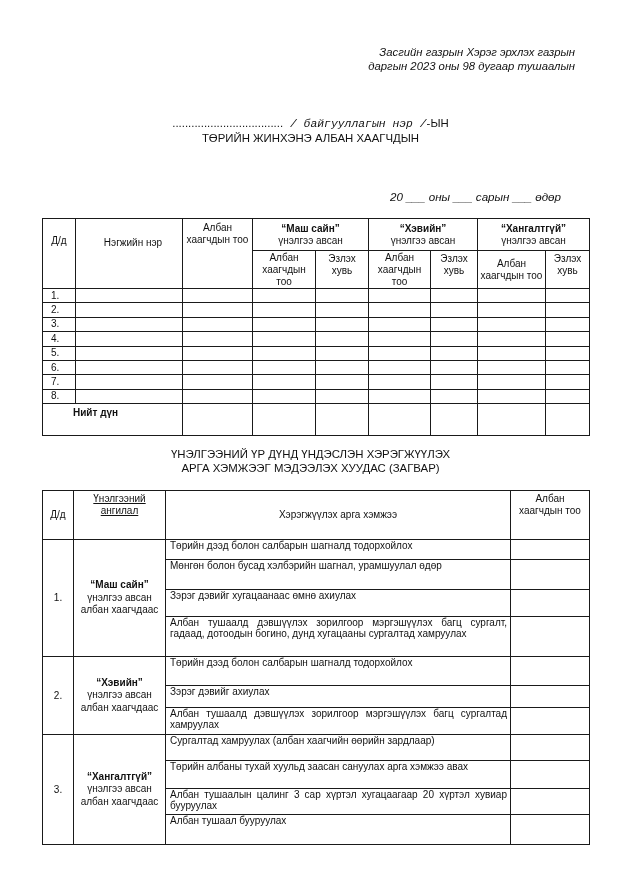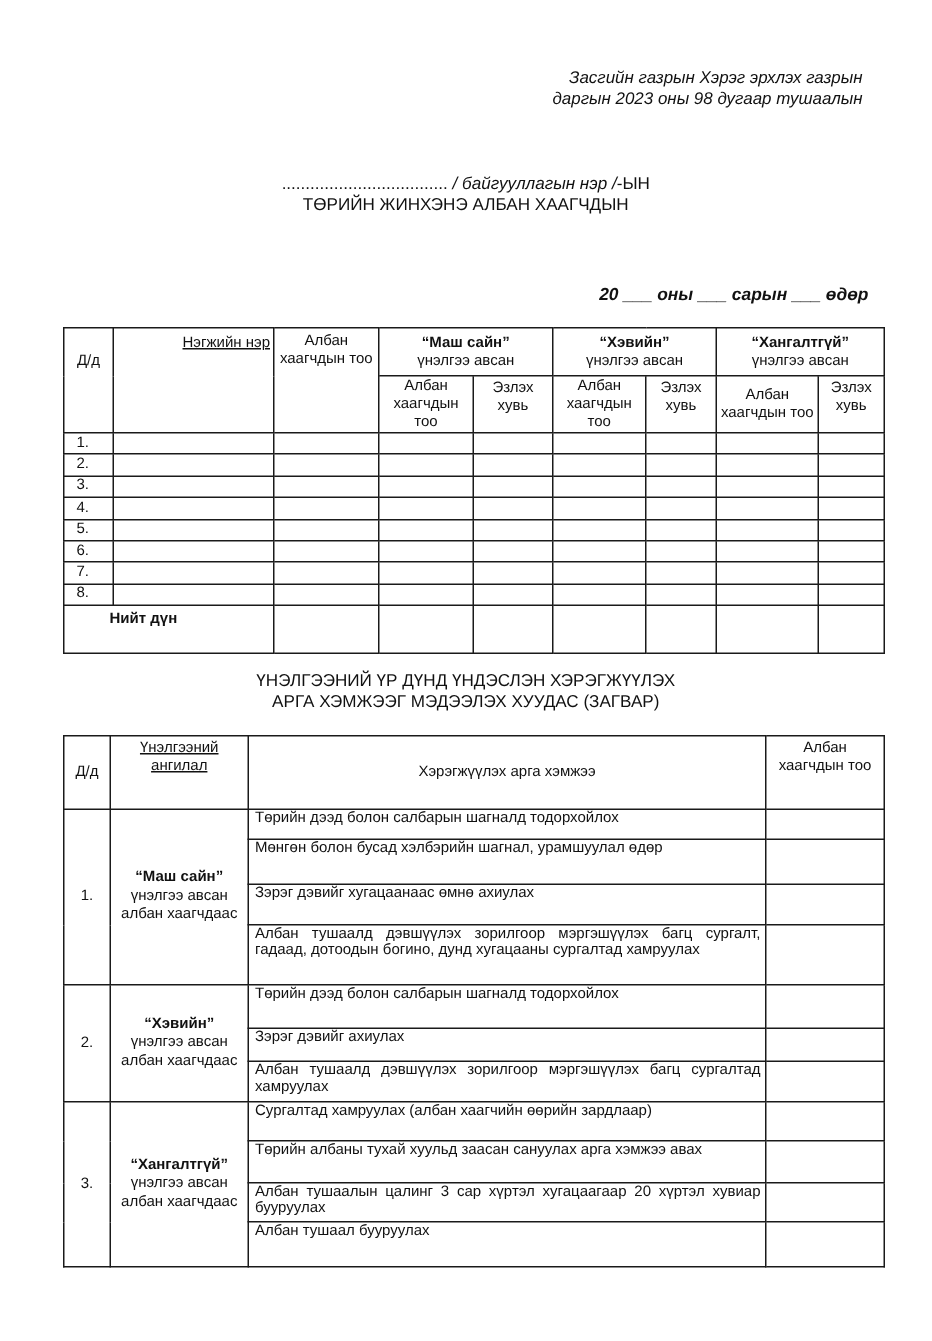--- a/index.html
+++ b/index.html
@@ -10,44 +10,43 @@
     .annex {
       position: absolute; right: 46px; top: 46px; width: 300px;
       text-align: right; font-style: italic; font-size: 11.3px; line-height: 13.6px;
     }
     .annex div { white-space: nowrap; }
     .title-block {
       position: absolute; left: 0; width: 621px; top: 117px;
       text-align: center; font-size: 11.4px; line-height: 13.8px; text-transform: none;
     }
     .title-block div { white-space: nowrap; }
-    .title-block .org em { font-style: italic; }
+    .title-block .org em { font-style: italic; font-family: Liberation Mono, monospace; }
     .date-line {
-      position: absolute; right: 42px; top: 190px; font-style: italic; font-size: 11.6px;
+      position: absolute; right: 60px; top: 190px; font-style: italic; font-size: 11.6px;
       white-space: nowrap;
-      font-weight: bold;
     }
     table { border-collapse: collapse; position: absolute; table-layout: fixed; }
     td, th {
       border: 1px solid #1a1a1a; padding: 0 2px; font-weight: normal;
       font-size: 10px; line-height: 12px; vertical-align: middle; overflow: hidden;
     }
     
     #t1 { left: 42px; top: 218px; width: 547px; }
     #t1 th { text-align: center; }
     #t1 .h-top { height: 32px; }
     #t1 .h-sub { height: 38px; }
     #t1 .grp-title { font-weight: bold; display: block; }
     #t1 .grp-sub { display: block; }
     #t1 td.num { text-align: left; padding-left: 8px; }
     #t1 tr.row td { height: 13.4px; }
     #t1 tr.total td { height: 28px; vertical-align: top; padding-top: 3px; }
     #t1 .total-label { font-weight: bold; text-align: left; padding-left: 30px; }
     #t1 .dd { vertical-align: top; padding-top: 16px; text-align: center; }
-    #t1 .unit-name { vertical-align: top; padding-top: 4px; text-align: right; padding-left: 10px; text-decoration: underline; }
+    #t1 .unit-name { vertical-align: top; padding-top: 18px; text-align: center; padding-left: 10px; }
     #t1 .staff-h { vertical-align: top; padding-top: 3px; }
     .title2 {
       position: absolute; left: 0; width: 621px; top: 447px; text-align: center;
       font-size: 11.4px; line-height: 14px;
     }
     .title2 div { white-space: nowrap; }
     
     #t2 { left: 42px; top: 490px; width: 547px; }
     #t2 th { text-align: center; height: 46px; }
     #t2 .cat-h { vertical-align: top; padding-top: 2px; text-decoration: underline; }

